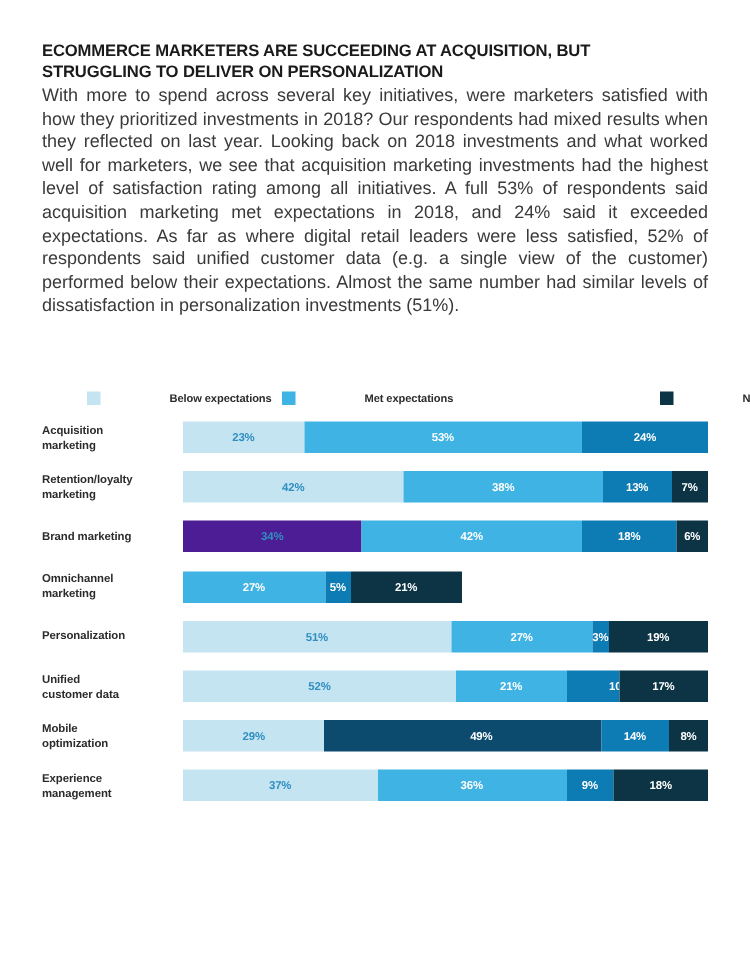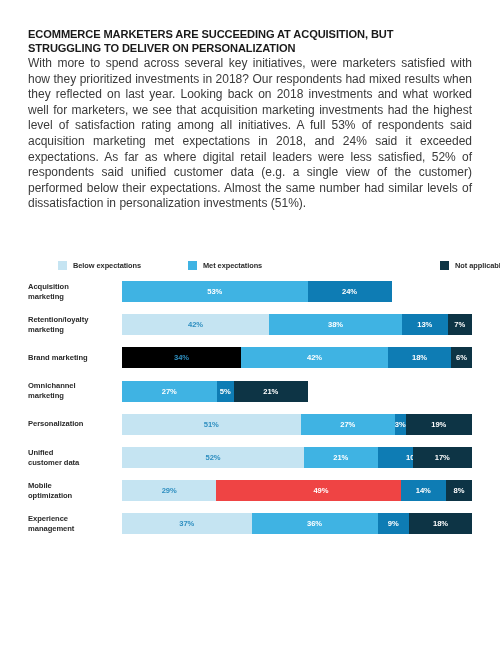--- a/index.html
+++ b/index.html
@@ -75,20 +75,21 @@
     width: 444px;
     height: 14px;
   }
   .legend-item {
     position: absolute;
     top: 0;
     height: 14px;
     display: flex;
     align-items: center;
     white-space: nowrap;
+    gap: 40px;
   }
   .legend-swatch {
     width: 9px;
     height: 9px;
     margin-right: 6px;
     flex: 0 0 auto;
   }
   .legend-label {
     font-size: 7.4px;
     color: #2b2b2b;
@@ -179,20 +180,23 @@
       <div class="legend-item li3">
         <div class="legend-swatch" style="background: rgb(13, 52, 69);"></div>
         <div class="legend-label" style="color: rgb(43, 43, 43);">Not applicable</div>
       </div>
     </div>
 
   <div class="chart" id="chart">
       <div class="chart-row" style="top: 0px;">
         <div class="row-label">Acquisition<br>marketing</div>
         <div class="bar-track">
+          <div class="seg" style="width: 23%; background: rgb(197, 228, 242);">
+            <span style="color: rgb(47, 143, 192);">23%</span>
+          </div>
           <div class="seg" style="width: 53%; background: rgb(63, 179, 227);">
             <span style="color: rgb(255, 255, 255);">53%</span>
           </div>
           <div class="seg" style="width: 24%; background: rgb(14, 124, 180);">
             <span style="color: rgb(255, 255, 255);">24%</span>
           </div>
         </div>
       </div>
       <div class="chart-row" style="top: 33.2px;">
         <div class="row-label">Retention/loyalty<br>marketing</div>
@@ -207,21 +211,21 @@
             <span style="color: rgb(255, 255, 255);">13%</span>
           </div>
           <div class="seg" style="width: 7%; background: rgb(13, 52, 69);">
             <span style="color: rgb(255, 255, 255);">7%</span>
           </div>
         </div>
       </div>
       <div class="chart-row" style="top: 66.4px;">
         <div class="row-label">Brand marketing</div>
         <div class="bar-track">
-          <div class="seg" style="width: 34%; background: #000000;">
+          <div class="seg" style="width: 34%; background: #4c1d95;">
             <span style="color: rgb(47, 143, 192);">34%</span>
           </div>
           <div class="seg" style="width: 42%; background: rgb(63, 179, 227);">
             <span style="color: rgb(255, 255, 255);">42%</span>
           </div>
           <div class="seg" style="width: 18%; background: rgb(14, 124, 180);">
             <span style="color: rgb(255, 255, 255);">18%</span>
           </div>
           <div class="seg" style="width: 6%; background: rgb(13, 52, 69);">
             <span style="color: rgb(255, 255, 255);">6%</span>
@@ -275,21 +279,21 @@
             <span style="color: rgb(255, 255, 255);">17%</span>
           </div>
         </div>
       </div>
       <div class="chart-row" style="top: 199.2px;">
         <div class="row-label">Mobile<br>optimization</div>
         <div class="bar-track">
           <div class="seg" style="width: 29%; background: rgb(197, 228, 242);">
             <span style="color: rgb(47, 143, 192);">29%</span>
           </div>
-          <div class="seg" style="width: 49%; background: #ef4444; padding-left: 25px;">
+          <div class="seg" style="width: 49%; background: #0c4a6e; padding-left: 25px;">
             <span style="color: rgb(255, 255, 255);">49%</span>
           </div>
           <div class="seg" style="width: 14%; background: rgb(14, 124, 180);">
             <span style="color: rgb(255, 255, 255);">14%</span>
           </div>
           <div class="seg" style="width: 8%; background: rgb(13, 52, 69);">
             <span style="color: rgb(255, 255, 255);">8%</span>
           </div>
         </div>
       </div>

